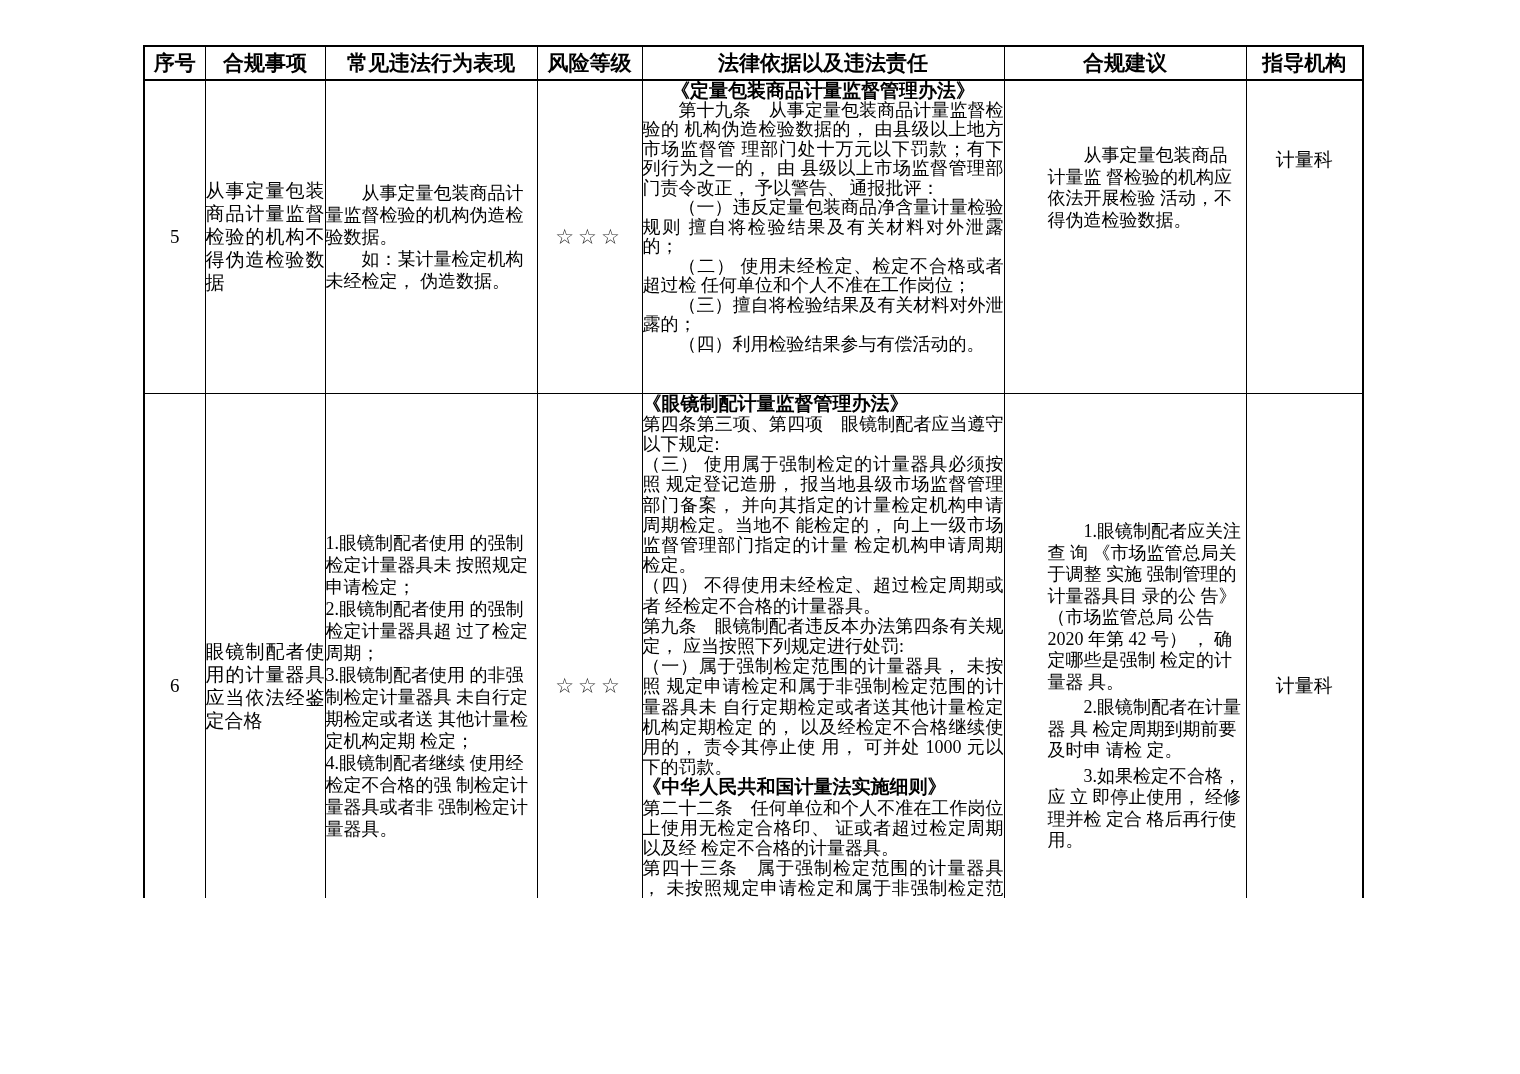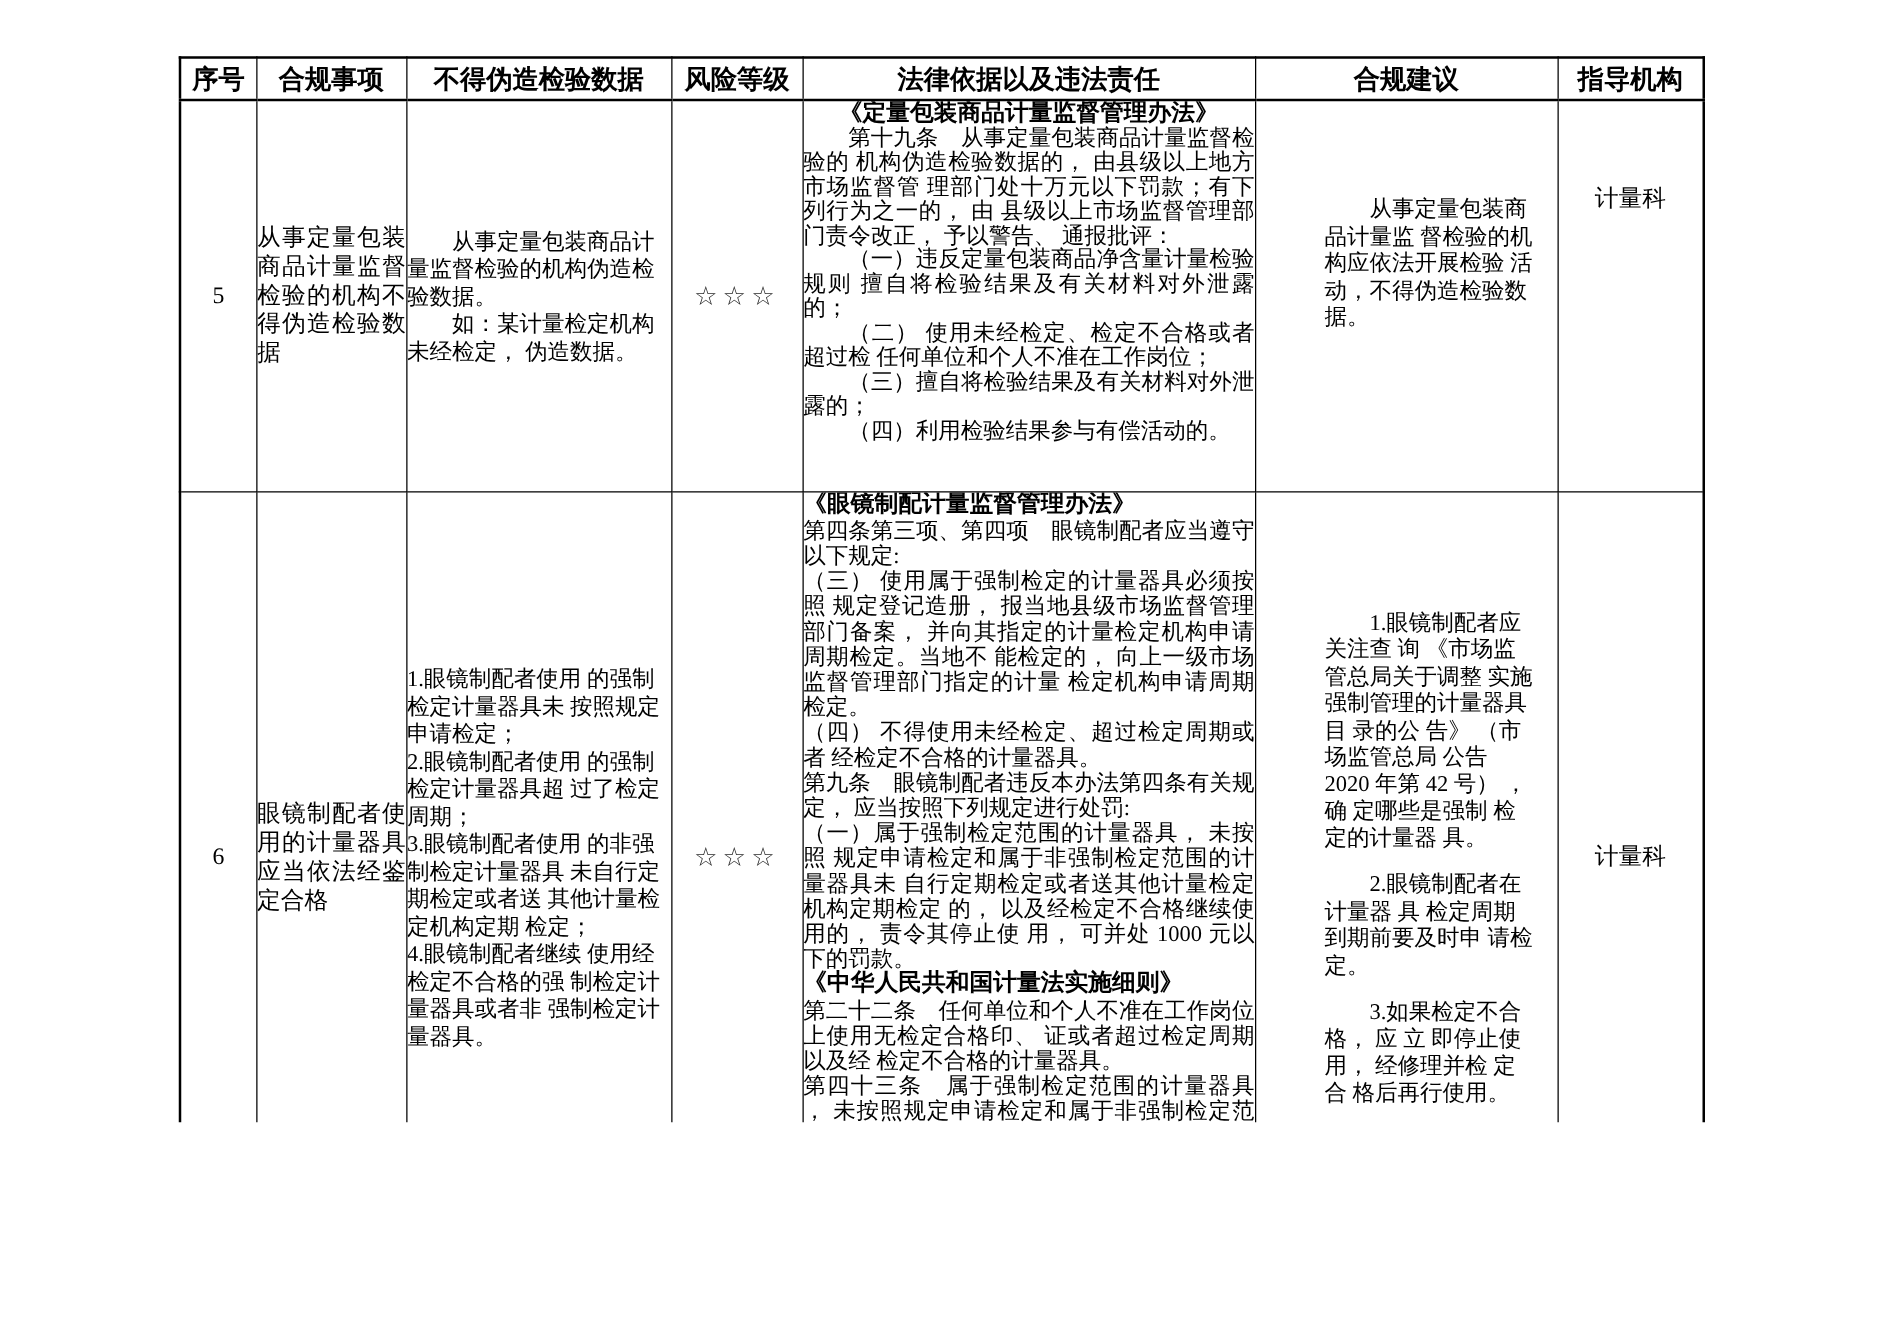--- a/index.html
+++ b/index.html
@@ -55,21 +55,21 @@
     text-align:justify;
     text-justify:inter-character;
   }
   td.c-legal p{margin:0;}
   .legal-r5{line-height:19.5px;}
   .legal-r6{line-height:20.2px;}
   td.c-legal p.indent{text-indent:2em;}
   p.law-title{font-weight:bold;font-size:19px;}
   p.law-title.center{text-align:center;text-indent:0;}
   td.c-suggest{padding:0 8px;line-height:21.5px;}
-  td.c-suggest p{margin:16px;text-indent:2em;padding-left:39px;}
+  td.c-suggest p{margin:4px;text-indent:2em;padding-left:39px;}
   td.c-suggest.top{vertical-align:top;padding-top:60px;}
   td.c-suggest.mid{vertical-align:middle;}
   td.c-agency{text-align:center;font-size:19px;}
   td.c-agency.top{vertical-align:top;padding-top:68px;}
   td.c-agency.mid{vertical-align:middle;}
   .page-number{
     position:absolute;left:143px;top:966px;width:1219px;
     text-align:center;font-size:19px;
     font-family:"Liberation Sans", sans-serif;
   }
@@ -86,21 +86,21 @@
         <col style="width:212px">
       <col style="width:105px">
         <col style="width:362px">
         <col style="width:242px">
       <col style="width:117px">
     </colgroup>
     <thead>
       <tr>
         <th>序号</th>
         <th>合规事项</th>
-        <th>不得伪造检验数据</th>
+        <th>常见违法行为表现</th>
         <th>风险等级</th>
         <th>法律依据以及违法责任</th>
         <th>合规建议</th>
         <th>指导机构</th>
       </tr>
     </thead>
     <tbody>
       <tr style="height:313px;">
         <td class="c-index">5</td>
         <td class="c-item">从事定量包装商品计量监督检验的机构不得伪造检验数据</td>

